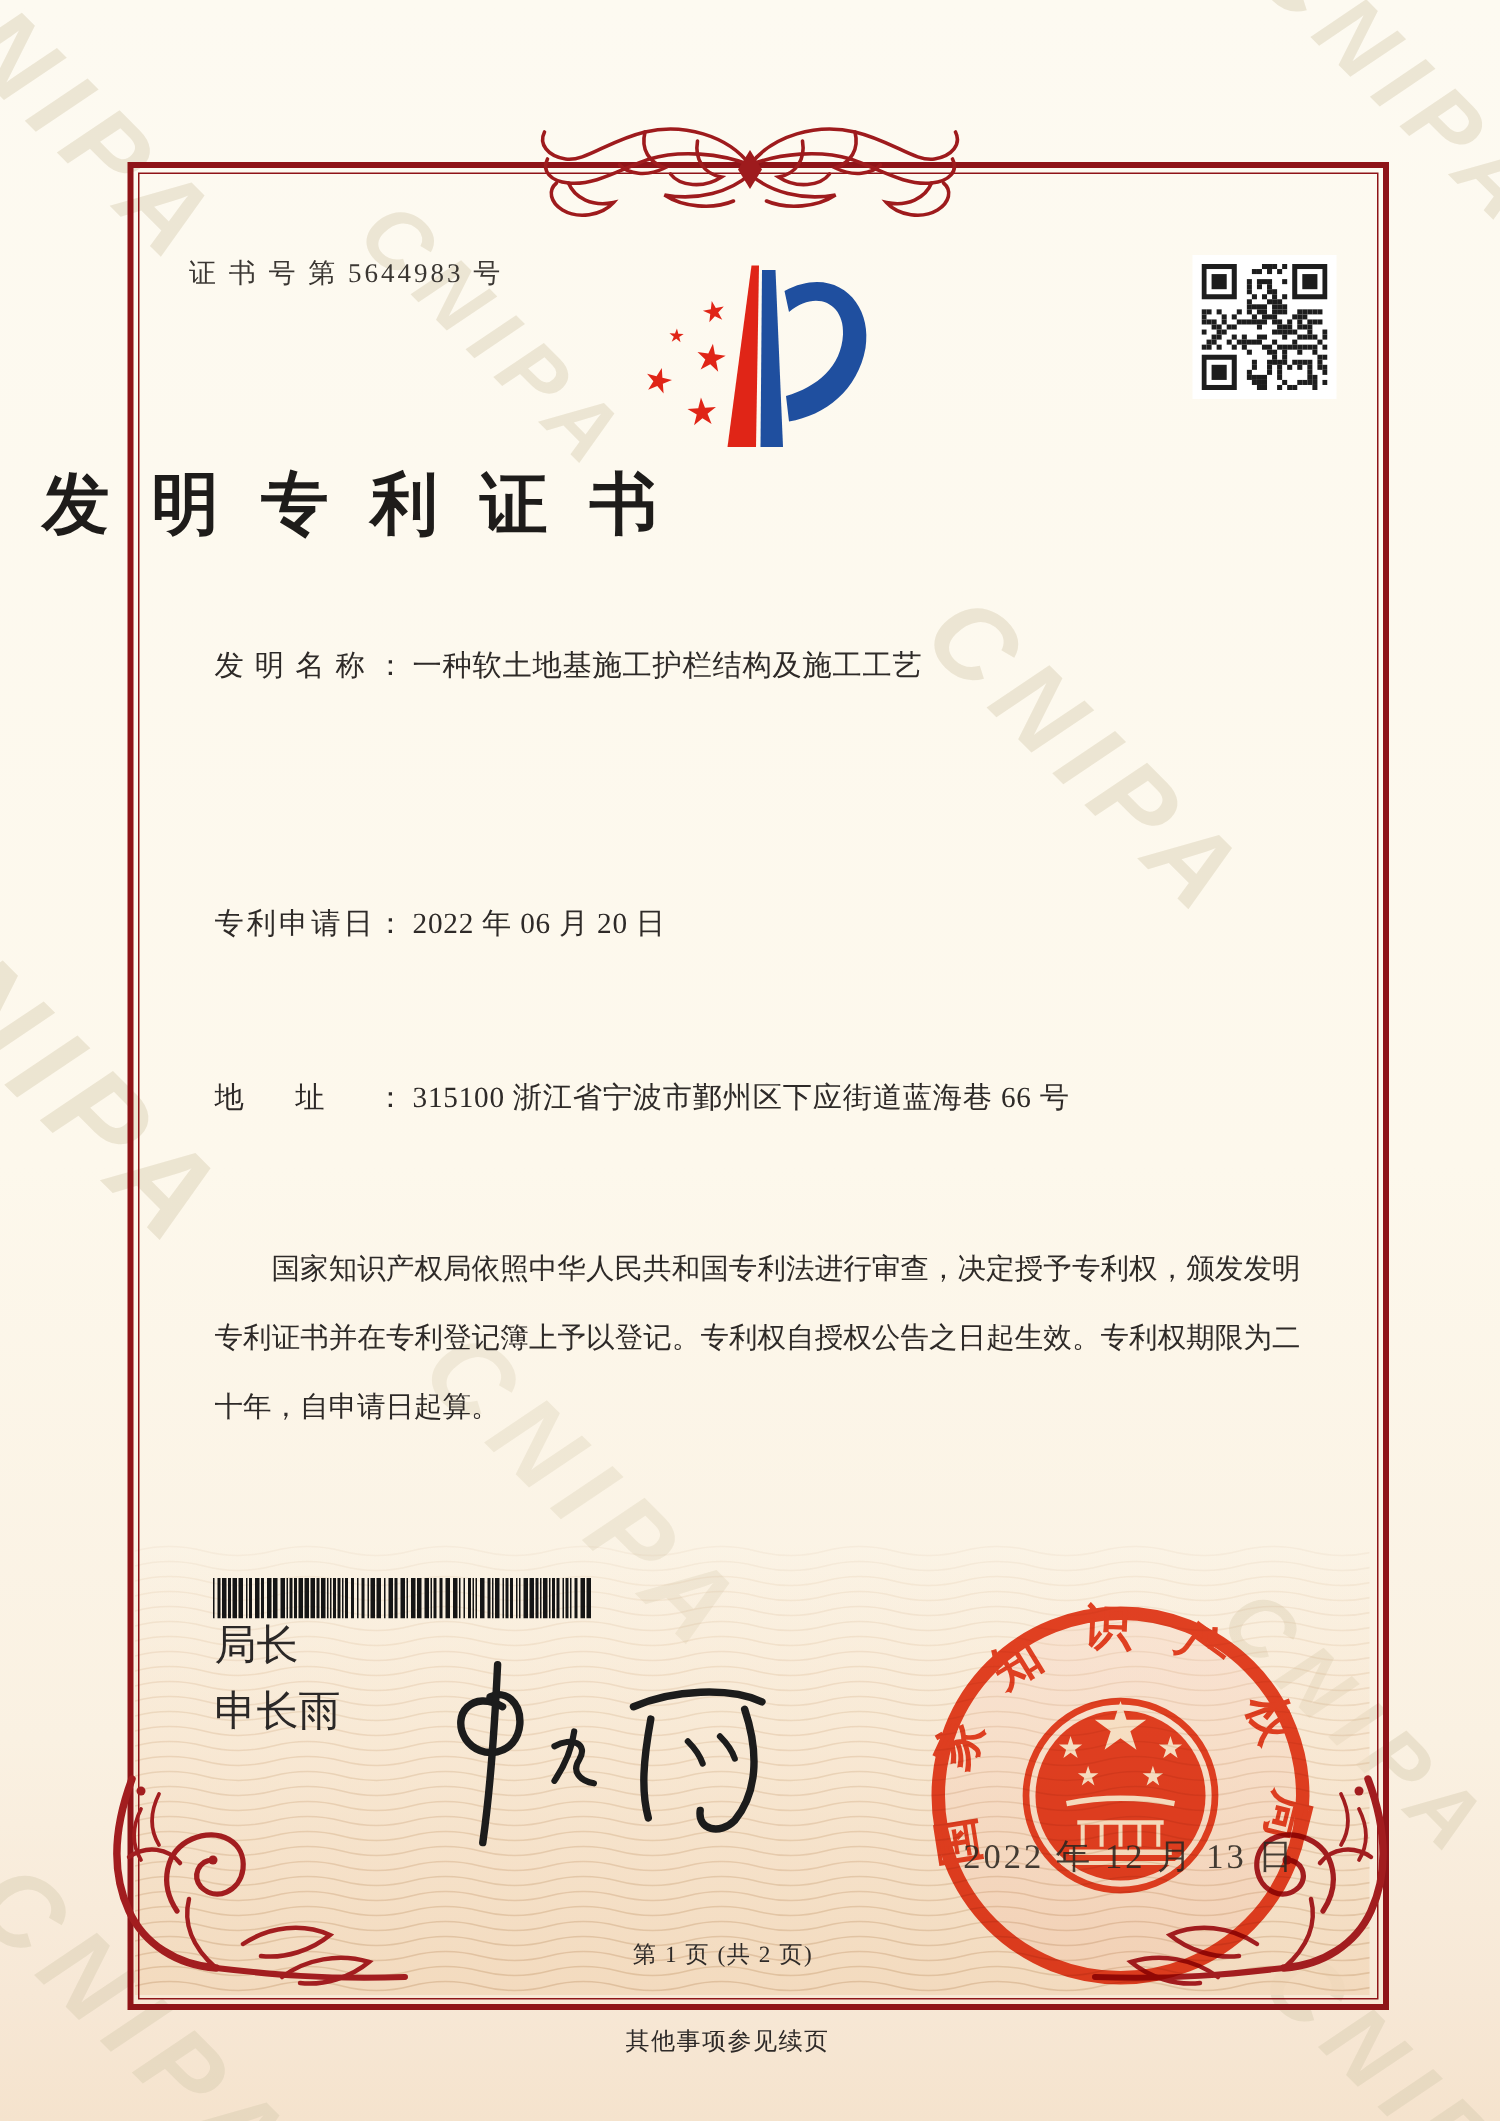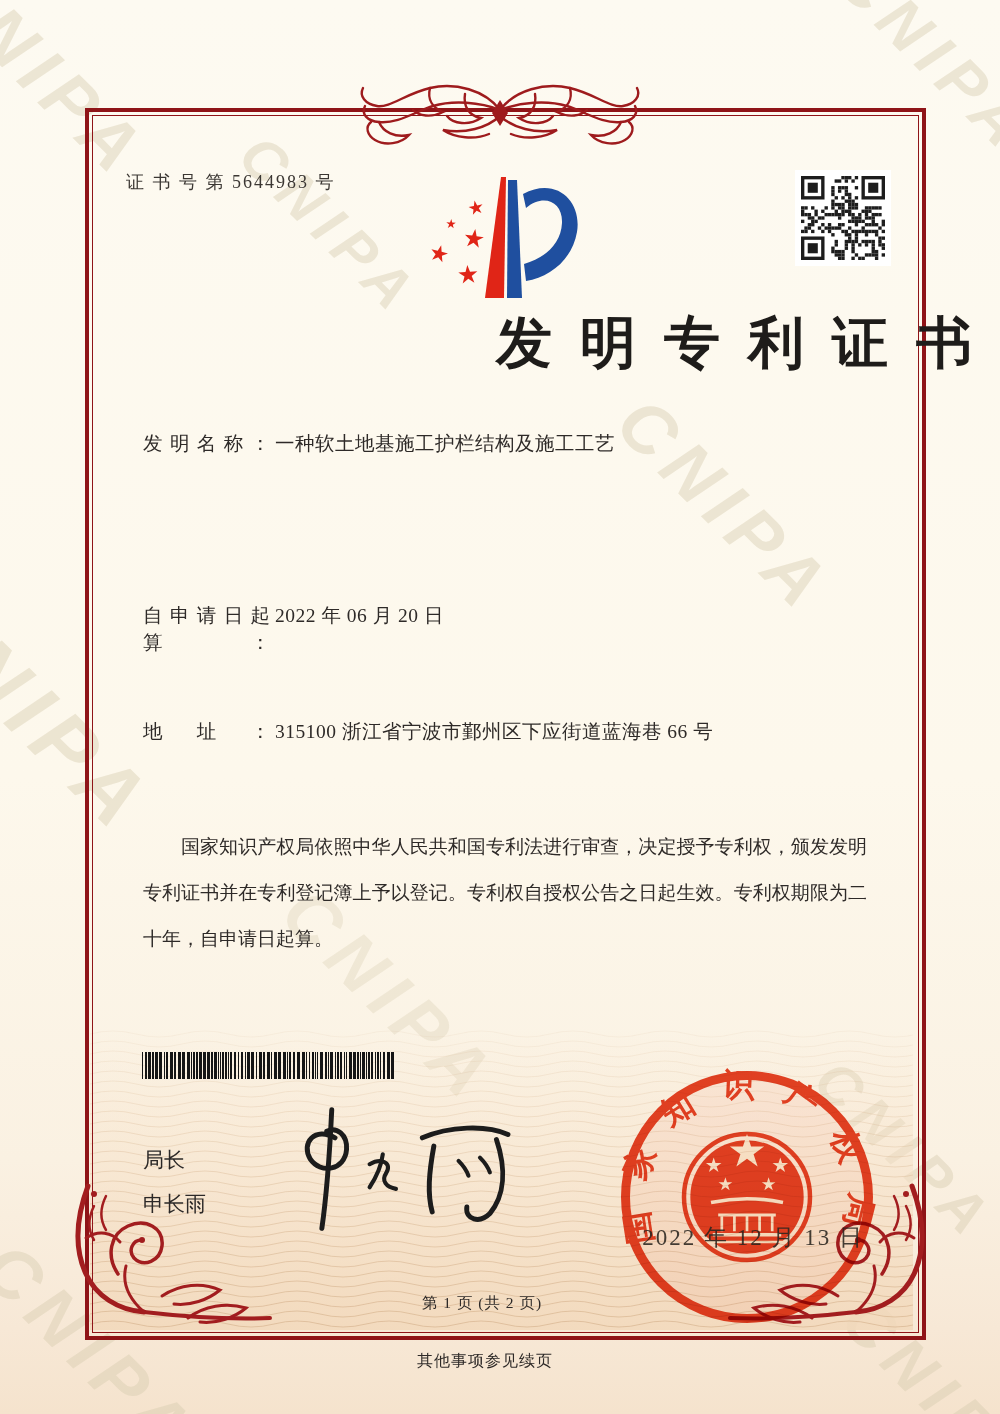--- a/index.html
+++ b/index.html
@@ -11,31 +11,31 @@
     transform:translate(-50%,-50%) rotate(45deg);white-space:nowrap;z-index:1;}
   .frame{position:absolute;left:85px;top:108px;width:833px;height:1224px;
     border:4px solid #8f1418;z-index:2;}
   .frame-in{position:absolute;left:3px;top:3px;right:3px;bottom:3px;border:1px solid #8f1418;}
   .waves-wrap{position:absolute;left:90px;top:1030px;width:823px;height:300px;overflow:hidden;z-index:1;
     background:linear-gradient(180deg,rgba(247,231,210,0) 0%,rgba(246,224,198,.5) 45%,rgba(242,216,186,.85) 100%);}
   .certno{position:absolute;left:126px;top:170px;font-size:18px;letter-spacing:2px;color:#3b3733;z-index:3;font-family:Liberation Serif, serif;}
   .logo{position:absolute;left:420px;top:164px;width:180px;height:140px;z-index:3;}
   .qr-backing{position:absolute;left:795px;top:170px;width:96px;height:96px;background:#fff;z-index:3;}
   .qr{position:absolute;left:801px;top:176px;width:84px;height:84px;z-index:4;}
-  .title{position:absolute;left:0;top:306px;width:100%;text-align:right;font-size:56px;font-weight:700;
+  .title{position:absolute;left:0;top:306px;width:100%;text-align:left;font-size:45px;font-weight:700;
     letter-spacing:28px;padding-left:28px;box-sizing:border-box;color:#1e1c1a;z-index:3;}
   .frow{position:absolute;left:143px;width:730px;font-size:19.5px;z-index:3;}
   .flabel{display:inline-block;width:127px;text-align:justify;text-align-last:justify;vertical-align:top;}
   .fvalue{margin-left:5px;letter-spacing:.5px;}
   .grant2{position:absolute;left:372px;top:0;}
   .paras{position:absolute;left:143px;top:824px;width:724px;z-index:3;}
   .paras p{margin:0;text-indent:2em;font-size:19px;line-height:46px;text-align:justify;}
   .barcode{position:absolute;left:140px;top:1052px;width:262px;height:27px;z-index:3;}
-  .sig-block{position:absolute;left:143px;top:1138px;font-family:Liberation Sans, sans-serif;
-    font-size:21px;color:#2b2827;line-height:44px;z-index:3;}
+  .sig-block{position:absolute;left:143px;top:1078px;font-family:Liberation Mono, monospace;
+    font-size:28px;color:#2b2827;line-height:44px;z-index:3;}
   .sig-svg{position:absolute;left:275px;top:1095px;width:265px;height:140px;z-index:4;}
   .seal{position:absolute;left:612px;top:1062px;width:270px;height:270px;z-index:4;mix-blend-mode:multiply;opacity:.96;}
   .seal-date{position:absolute;left:622px;top:1222px;width:262px;text-align:center;font-size:23px;
     letter-spacing:2px;color:rgba(42,37,32,.88);z-index:5;}
   .pageno{position:absolute;left:0;top:1293px;width:100%;text-align:center;font-size:15.5px;
     letter-spacing:1px;transform:translateX(-18px);z-index:3;}
   .note{position:absolute;left:0;top:1351px;width:100%;text-align:center;font-size:16px;
     letter-spacing:1px;transform:translateX(-15px);z-index:3;}
   .top-orn{position:absolute;left:335px;top:72px;width:330px;height:85px;z-index:3;}
   .corner{position:absolute;width:260px;height:175px;z-index:3;}
@@ -356,21 +356,21 @@
         <rect x="73.92" y="80.64" width="3.36" height="3.36" fill="#1d1d1d"></rect>
       </g>
     </svg>
 
   <div class="title">发明专利证书</div>
 
   <div class="frow" style="top:430px">
     <span class="flabel">发明名称：</span><span class="fvalue">一种软土地基施工护栏结构及施工工艺</span>
   </div>
   <div class="frow" style="top:602px">
-    <span class="flabel">自申请日起算：</span><span class="fvalue">2022 年 06 月 20 日</span>
+    <span class="flabel">专利申请日：</span><span class="fvalue">2022 年 06 月 20 日</span>
   </div>
   <div class="frow" style="top:718px">
     <span class="flabel">地址：</span><span class="fvalue">315100 浙江省宁波市鄞州区下应街道蓝海巷 66 号</span>
   </div>
 
 
   <div class="paras">
     <p>国家知识产权局依照中华人民共和国专利法进行审查，决定授予专利权，颁发发明专利证书并在专利登记簿上予以登记。专利权自授权公告之日起生效。专利权期限为二十年，自申请日起算。</p>
   </div>
 

